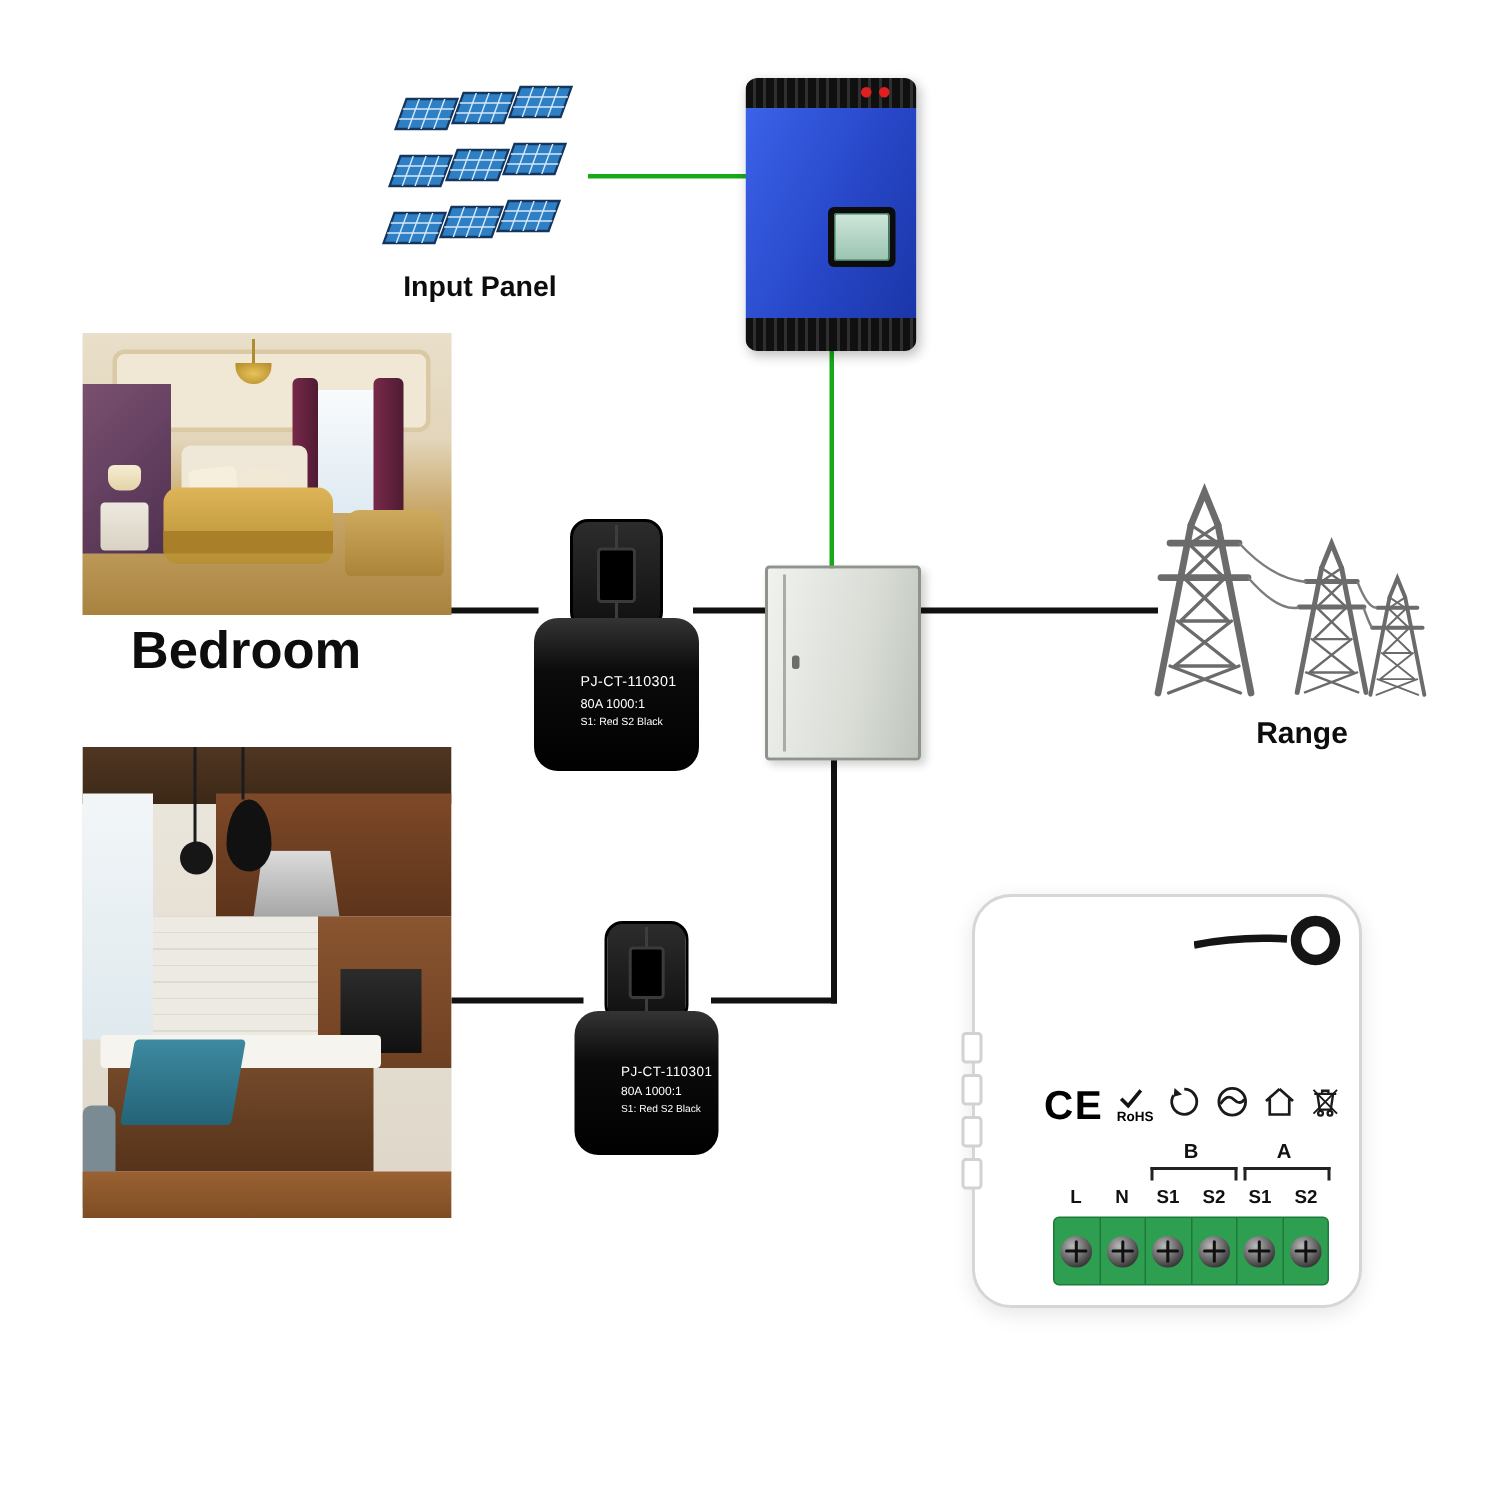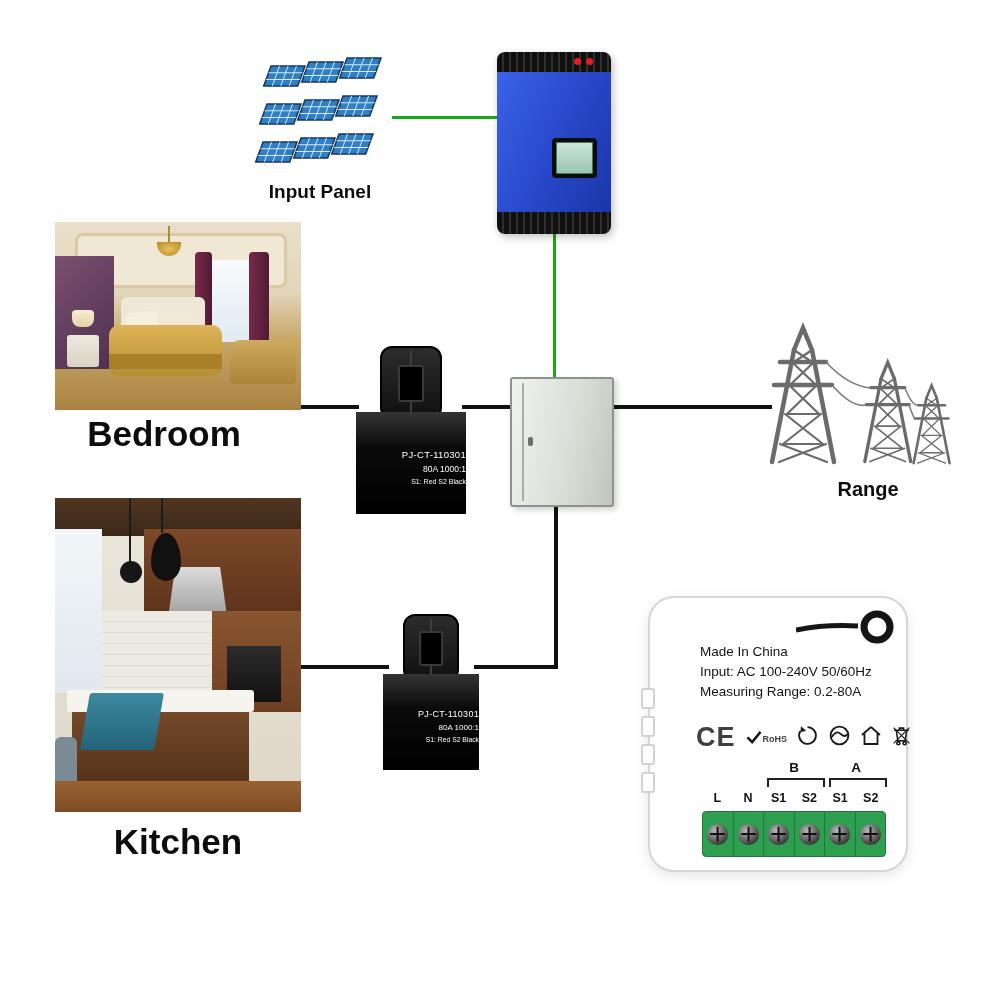--- a/index.html
+++ b/index.html
@@ -77,21 +77,21 @@
   .kt-stool{left:0;top:76%;width:9%;height:22%;background:#7b8b93;border-radius:6px 6px 2px 2px;}
   .kt-floor{left:0;top:90%;width:100%;height:10%;background:linear-gradient(#9a6232,#7e4c24);}
 
   
   .ct{position:absolute;z-index:3;}
   .ct-jaw{position:absolute;top:0;left:50%;transform:translateX(-50%);
           background:linear-gradient(#2c2c2c,#101010);border:2px solid #000;border-radius:12px;box-sizing:border-box;}
   .ct-jaw::after{content:"";position:absolute;left:50%;top:2px;bottom:2px;width:2px;background:#3d3d3d;transform:translateX(-50%);}
   .ct-jaw-slot{position:absolute;left:50%;top:24%;transform:translateX(-50%);width:38%;height:48%;
           background:#000;border:2px solid #3a3a3a;border-radius:3px;z-index:1;}
-  .ct-body{position:absolute;left:0;right:0;bottom:0;border-radius:0;color:#ffffff;text-align:right;
+  .ct-body{position:absolute;left:0;right:0;bottom:0;border-radius:16px;color:#ffffff;text-align:left;
           background:linear-gradient(#343434,#0b0b0b 35%,#000);display:flex;flex-direction:column;
           justify-content:center;gap:4px;box-sizing:border-box;padding-left:31px;}
   .ct1{left:356px;top:346px;width:110px;height:168px;}
   .ct1 .ct-jaw{width:62px;height:74px;}
   .ct1 .ct-body{height:102px;padding-top:8px;}
   .ct2{left:383px;top:614px;width:96px;height:156px;}
   .ct2 .ct-jaw{width:56px;height:68px;}
   .ct2 .ct-body{height:96px;padding-top:8px;}
   .ct-line1{font-size:9.5px;letter-spacing:.3px;}
   .ct-line2{font-size:8.5px;}
@@ -107,23 +107,23 @@
 
   
   .grid-towers{position:absolute;left:752px;top:322px;width:205px;height:148px;z-index:3;}
 
   
   .meter{position:absolute;left:648px;top:596px;width:260px;height:276px;background:#fff;
          border:2.5px solid #d6d6d6;border-radius:26px;box-shadow:0 4px 14px rgba(0,0,0,.10);z-index:3;box-sizing:border-box;}
   .meter-wire-loop{position:absolute;right:6px;top:10px;width:104px;height:36px;}
   .meter-notch{position:absolute;left:-9px;width:10px;height:17px;background:#fff;border:2px solid #d2d2d2;border-radius:3px;}
   .meter-text{position:absolute;left:50px;top:44px;font-size:13.5px;line-height:20px;color:#141414;}
-  .meter-icons{position:absolute;left:46px;top:120px;height:38px;display:flex;align-items:center;gap:9px;color:#404040;}
+  .meter-icons{position:absolute;left:46px;top:120px;height:38px;display:flex;align-items:center;gap:9px;color:#000000;}
   .ce-mark{font-size:27px;font-weight:700;letter-spacing:1px;}
-  .rohs-wrap{display:flex;flex-direction:row;align-items:flex-end;line-height:1;}
+  .rohs-wrap{display:flex;flex-direction:column;align-items:flex-start;line-height:1;}
   .rohs-label{font-size:9px;font-weight:700;margin-top:1px;}
   .group-letter{position:absolute;top:162px;width:58px;text-align:center;font-size:13.5px;font-weight:600;}
   .group-bracket{position:absolute;top:180px;width:54px;height:7px;border:2px solid #222;border-bottom:none;}
   .terminal-labels{position:absolute;left:52px;top:193px;width:184px;display:flex;}
   .terminal-labels span{flex:1;text-align:center;font-size:12.5px;font-weight:600;}
   .terminal-block{position:absolute;left:52px;top:213px;width:184px;height:46px;background:#2e9e50;
                   border:1.5px solid #1e7a3a;border-radius:4px;display:flex;box-sizing:border-box;}
   .terminal-cell{flex:1;border-right:1.5px solid #1e7a3a;display:flex;align-items:center;justify-content:center;}
   .terminal-cell:last-child{border-right:none;}
   .screw{width:21px;height:21px;border-radius:50%;position:relative;
@@ -254,21 +254,20 @@
     <div class="kt-pendant2"></div>
     <div class="kt-tile"></div>
     <div class="kt-counter-right"></div>
     <div class="kt-range"></div>
     <div class="kt-island-top"></div>
     <div class="kt-island-base"></div>
     <div class="kt-runner"></div>
     <div class="kt-stool"></div>
     <div class="kt-floor"></div>
   </div>
-  <div class="caption caption-xl" style="left:55px;top:822px;width:246px">Kitchen</div>
 
   <div class="ct ct2">
     <div class="ct-jaw">
       <div class="ct-jaw-slot"></div>
     </div>
     <div class="ct-body">
       <div class="ct-line1">PJ-CT-110301</div>
       <div class="ct-line2">80A 1000:1</div>
       <div class="ct-line3">S1: Red  S2 Black</div>
     </div>
@@ -277,25 +276,20 @@
   <div class="meter">
     <svg class="meter-wire-loop" viewBox="0 0 104 36">
       <path d="M0,22 Q30,16 62,18" stroke="#151515" stroke-width="5" fill="none"></path>
       <circle cx="81" cy="19" r="13" stroke="#151515" stroke-width="7" fill="none"></circle>
     </svg>
     <div class="meter-notch" style="top:90px"></div>
     <div class="meter-notch" style="top:118px"></div>
     <div class="meter-notch" style="top:146px"></div>
     <div class="meter-notch" style="top:174px"></div>
 
-    <div class="meter-text">
-      <div>Made In China</div>
-      <div>Input: AC 100-240V 50/60Hz</div>
-      <div>Measuring Range: 0.2-80A</div>
-    </div>
 
     <div class="meter-icons">
       <span class="ce-mark">CE</span>
       <span class="rohs-wrap">
         <svg width="18" height="14" viewBox="0 0 18 15">
             <path d="M2,8 L7,13 L16,2" stroke="#141414" stroke-width="2.6" fill="none"></path>
           </svg>
         <em class="rohs-label" style="font-style:normal">RoHS</em>
       </span>
       <span>

